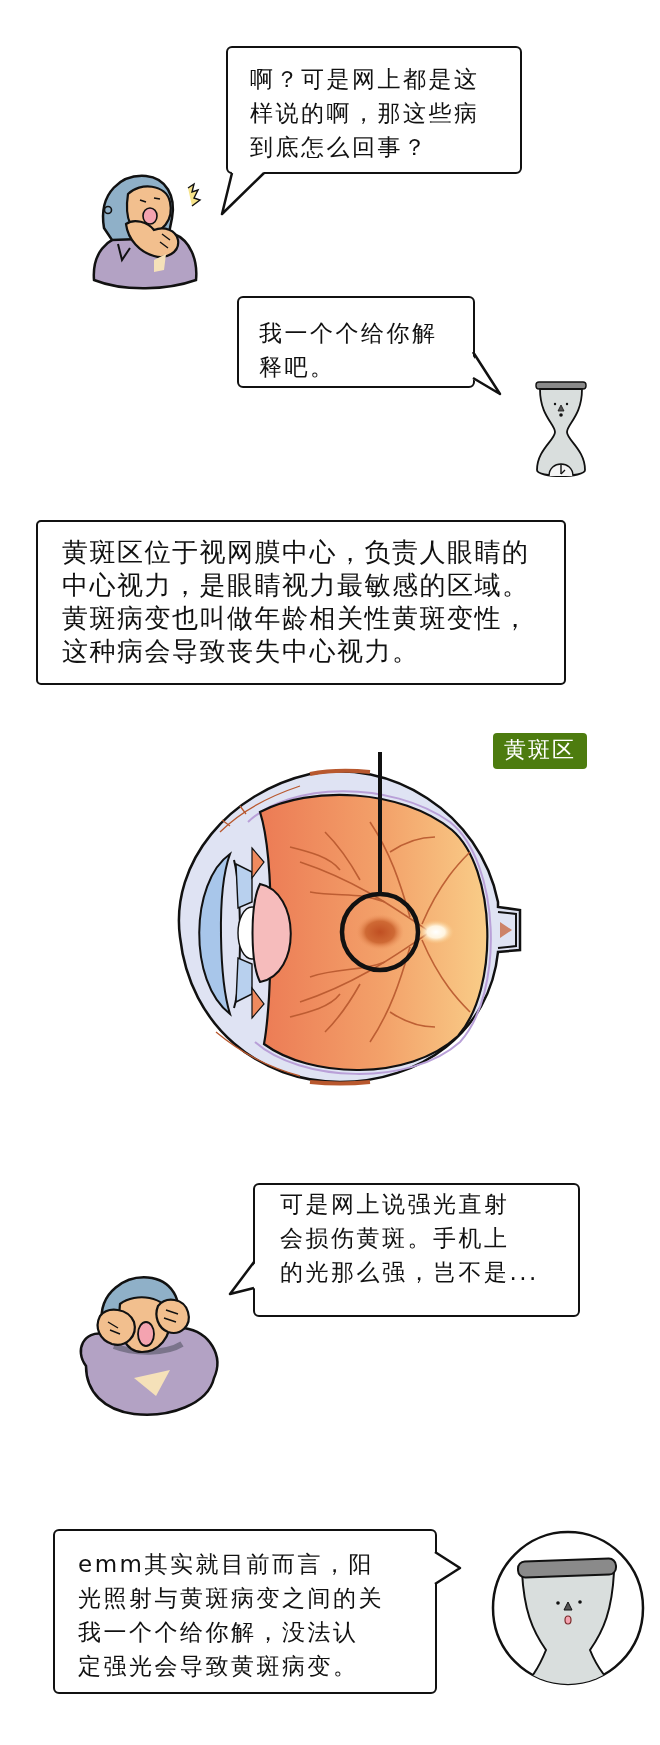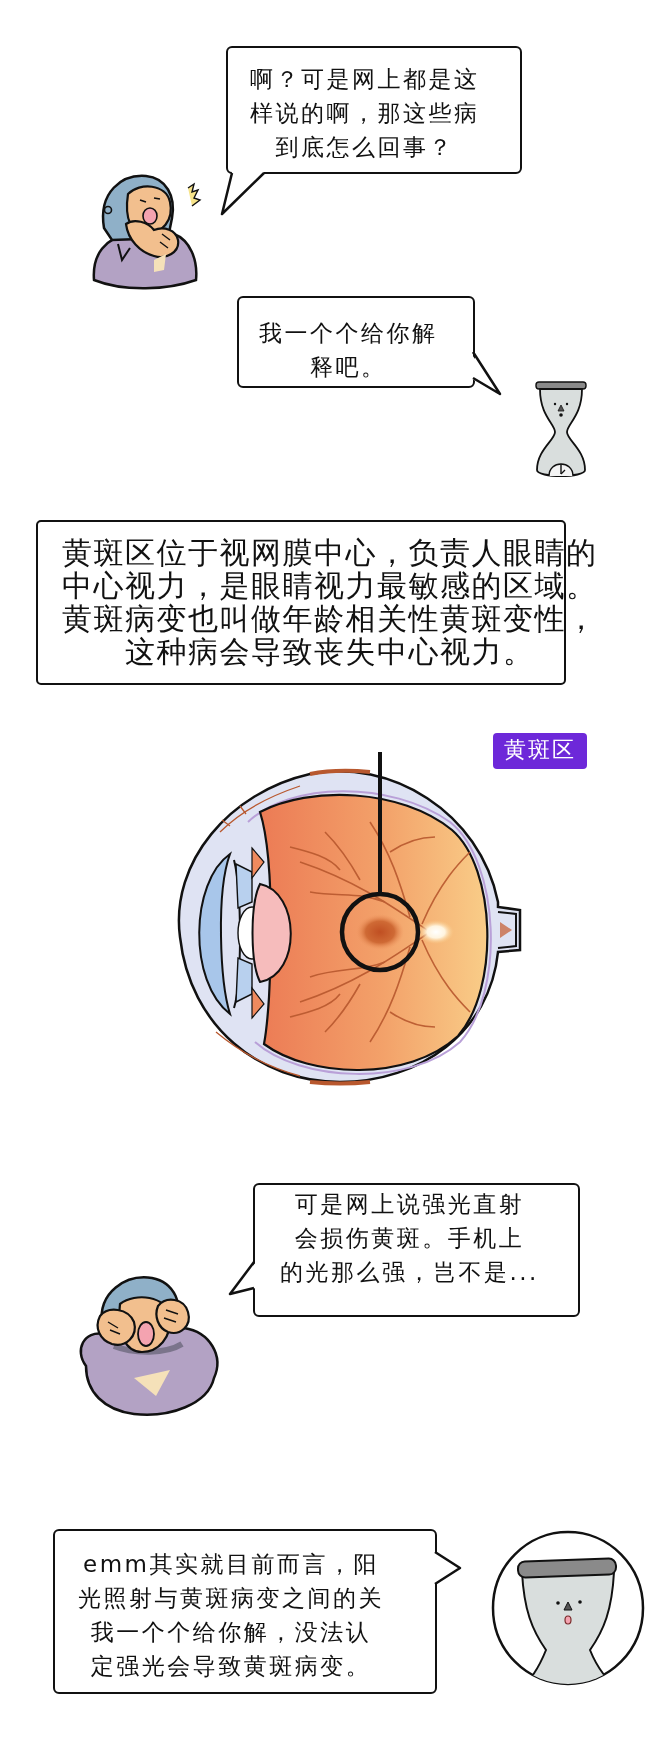--- a/index.html
+++ b/index.html
@@ -2,23 +2,23 @@
 <html><head>
 <meta charset="utf-8">
 <style>
   html, body { margin: 0; padding: 0; background: #ffffff; }
   body { width: 660px; height: 1745px; position: relative; overflow: hidden;
          font-family: "DejaVu Sans", "Liberation Sans", sans-serif; color: #111; }
   .abs { position: absolute; }
   .bubble { position: absolute; background: #fff; border: 2.5px solid #111; border-radius: 6px;
             box-sizing: border-box; }
   .bubble-text { position: absolute; font-size: 23px; line-height: 34px; letter-spacing: 2.5px;
-                 color: #111; white-space: pre-line; text-align: center; }
+                 color: #111; white-space: pre-line; }
   .tail { position: absolute; overflow: visible; }
-  .label-box { position: absolute; background: #6d28d9; color: #fff; border-radius: 4px;
+  .label-box { position: absolute; background: #4d7c0f; color: #fff; border-radius: 4px;
                font-size: 22px; line-height: 34px; text-align: center; letter-spacing: 2px; }
   svg { display: block; }
 </style>
 </head>
 <body>
 
 <div class="bubble" style="left:226px; top:46px; width:296px; height:128px;"></div>
 <svg class="tail" style="left:210px; top:170px;" width="60" height="60">
   <polygon points="22,2 54,2 12,44" fill="#fff"></polygon>
   <polyline points="22,3 12,44 54,3" fill="none" stroke="#111" stroke-width="2.5" stroke-linejoin="round"></polyline>
@@ -62,21 +62,21 @@
   <circle cx="22" cy="24" r="1.2" fill="#111"></circle>
   <circle cx="34" cy="24" r="1.2" fill="#111"></circle>
   <polygon points="28,25 25,31 31,31" fill="#555" stroke="#111" stroke-width="0.8"></polygon>
   <circle cx="28" cy="35" r="1.8" fill="#111"></circle>
   <path d="M16,96 C16,80 40,80 40,96" fill="#f4f4f4" stroke="#111" stroke-width="1.4"></path>
   <line x1="28" y1="84" x2="28" y2="94" stroke="#111" stroke-width="1.4"></line>
   <line x1="28" y1="94" x2="32" y2="90" stroke="#111" stroke-width="1.2"></line>
 </svg>
 
 <div class="bubble" style="left:36px; top:520px; width:530px; height:165px; border-radius:5px;"></div>
-<div class="bubble-text" style="left:62px; top:536px; font-size:30px; line-height:33px; letter-spacing:1.5px;">黄斑区位于视网膜中心，负责人眼睛的
+<div class="bubble-text" style="left:62px; top:536px; font-size:26px; line-height:33px; letter-spacing:1.5px;">黄斑区位于视网膜中心，负责人眼睛的
 中心视力，是眼睛视力最敏感的区域。
 黄斑病变也叫做年龄相关性黄斑变性，
 这种病会导致丧失中心视力。</div>
 
 <div class="label-box" style="left:493px; top:733px; width:94px; height:36px;">黄斑区</div>
 
 <svg class="abs" style="left:160px; top:752px;" width="380" height="340" viewBox="0 0 380 340">
   <defs>
     <linearGradient id="vitGrad" x1="0" y1="0" x2="1" y2="0">
       <stop offset="0" stop-color="#ec7b55"></stop>

